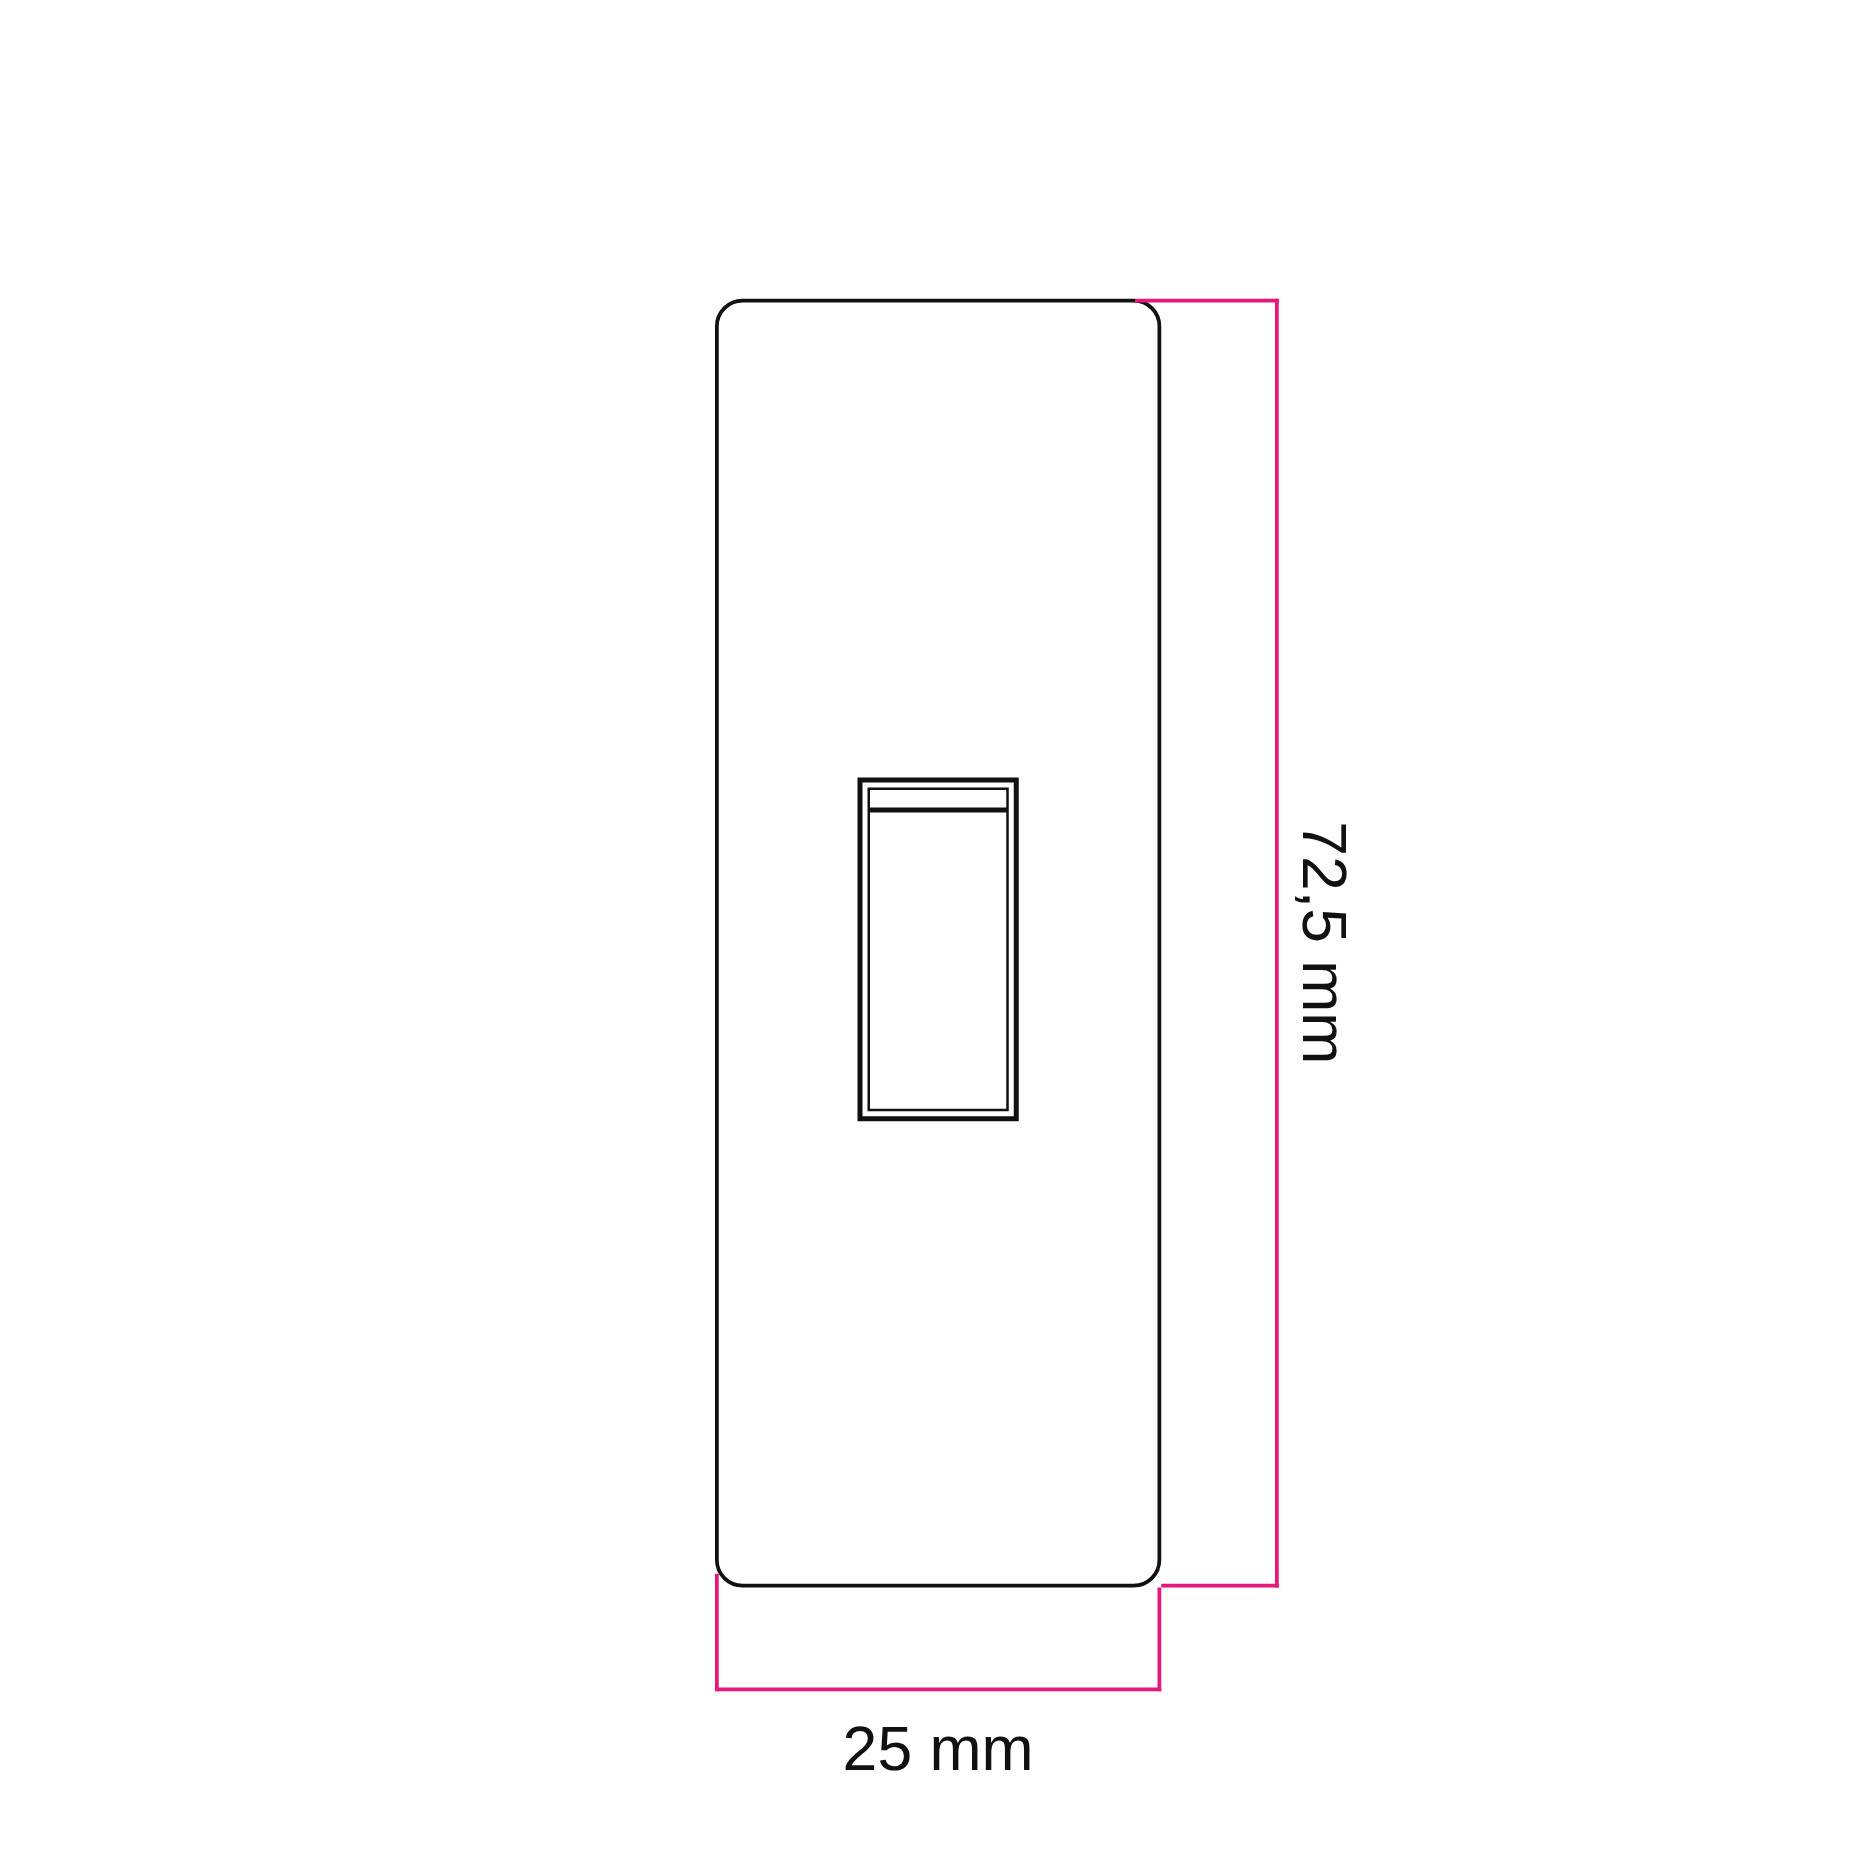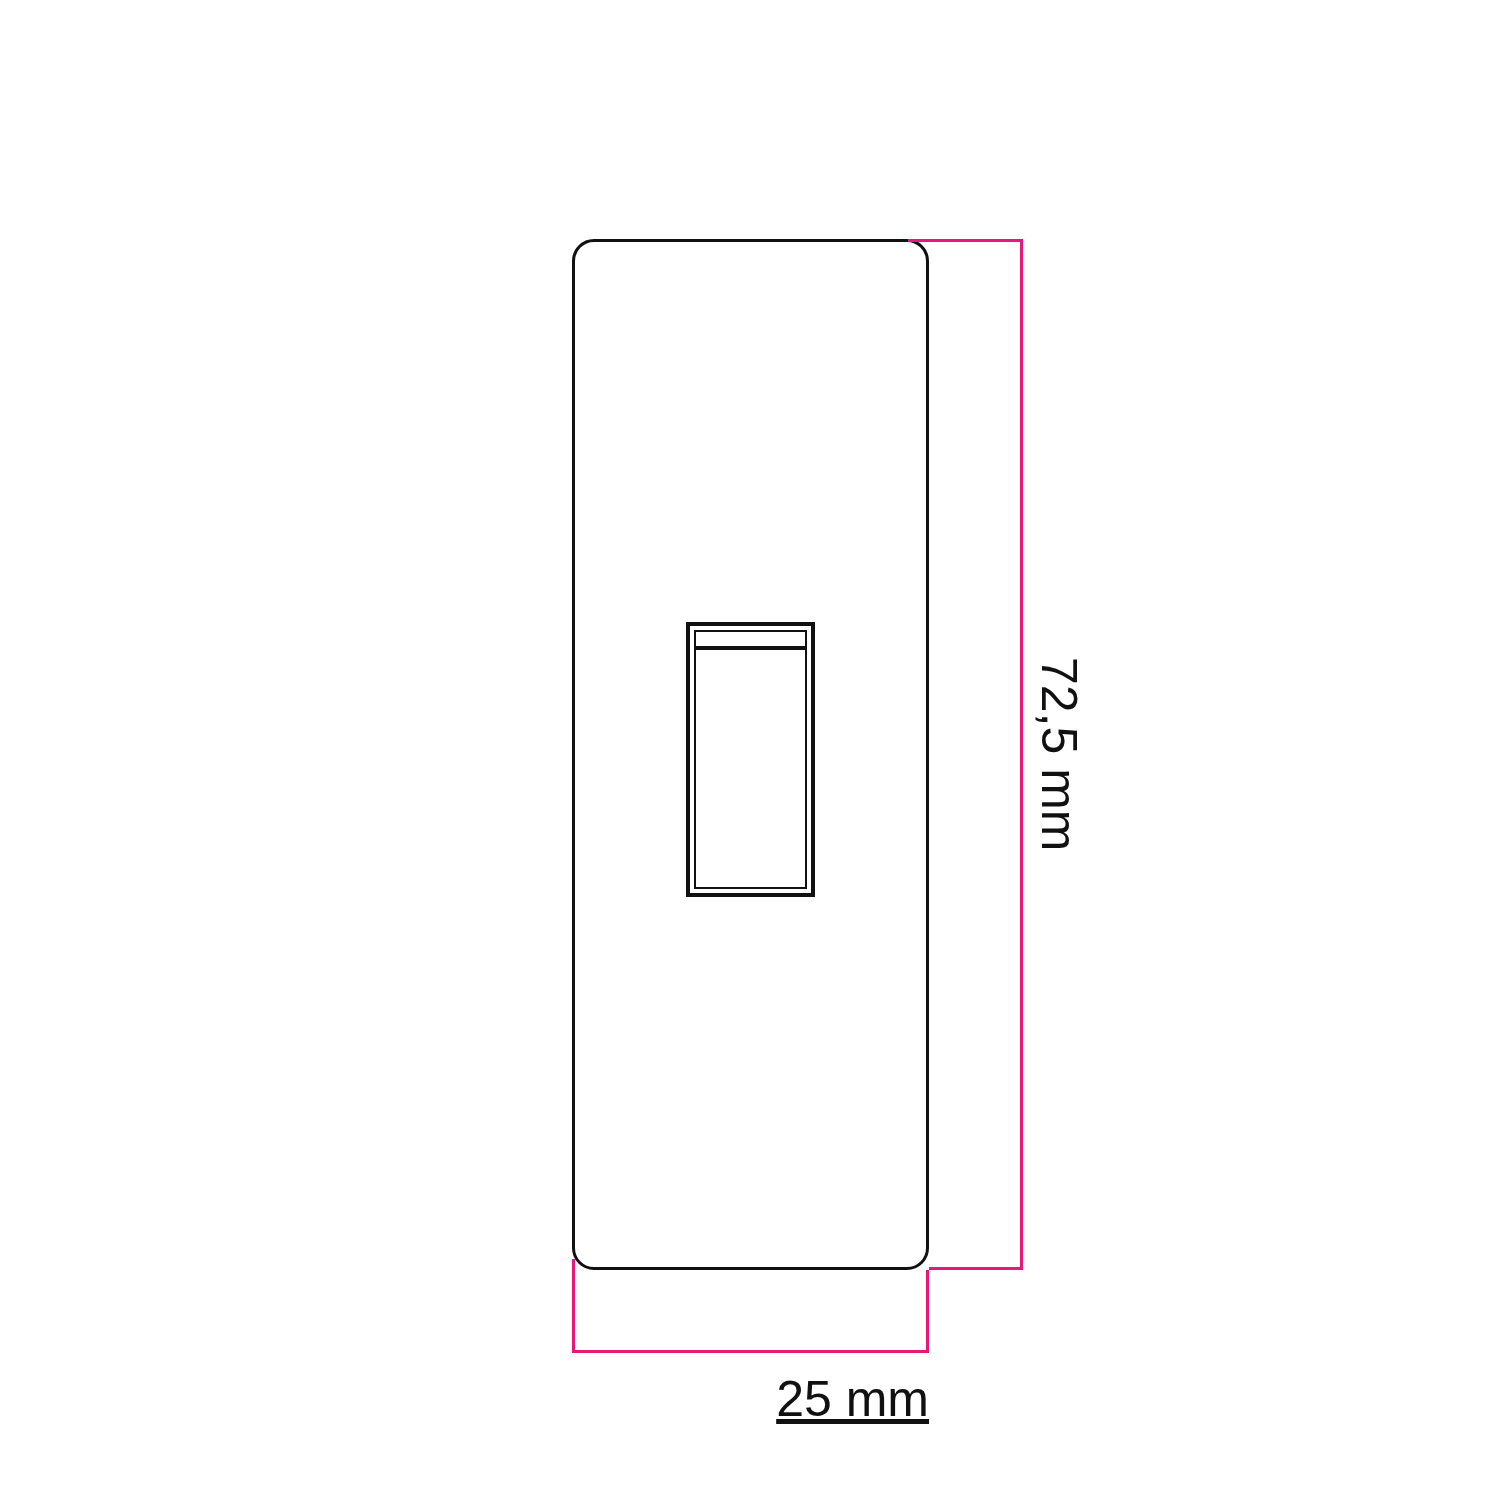--- a/index.html
+++ b/index.html
@@ -38,22 +38,21 @@
   .dim-line {
     background: #e6187c;
   }
   .dim-label {
     color: #111111;
     font-size: 50px;
     line-height: 1;
     white-space: nowrap;
   }
   .width-label {
-    text-align: right;
-    text-decoration: underline;
+    text-align: center;
   }
   .height-label {
     writing-mode: vertical-rl;
     text-align: center;
   }
 </style>
 </head>
 <body>
 
 <div id="canvas">

